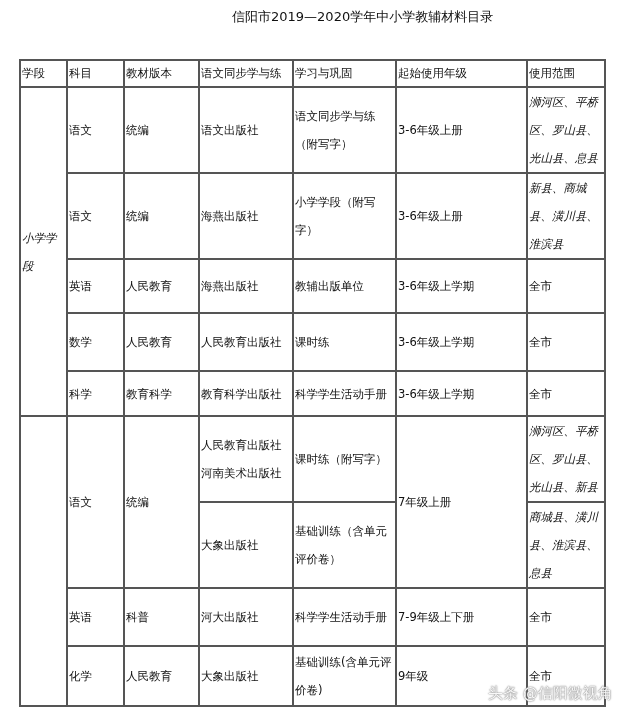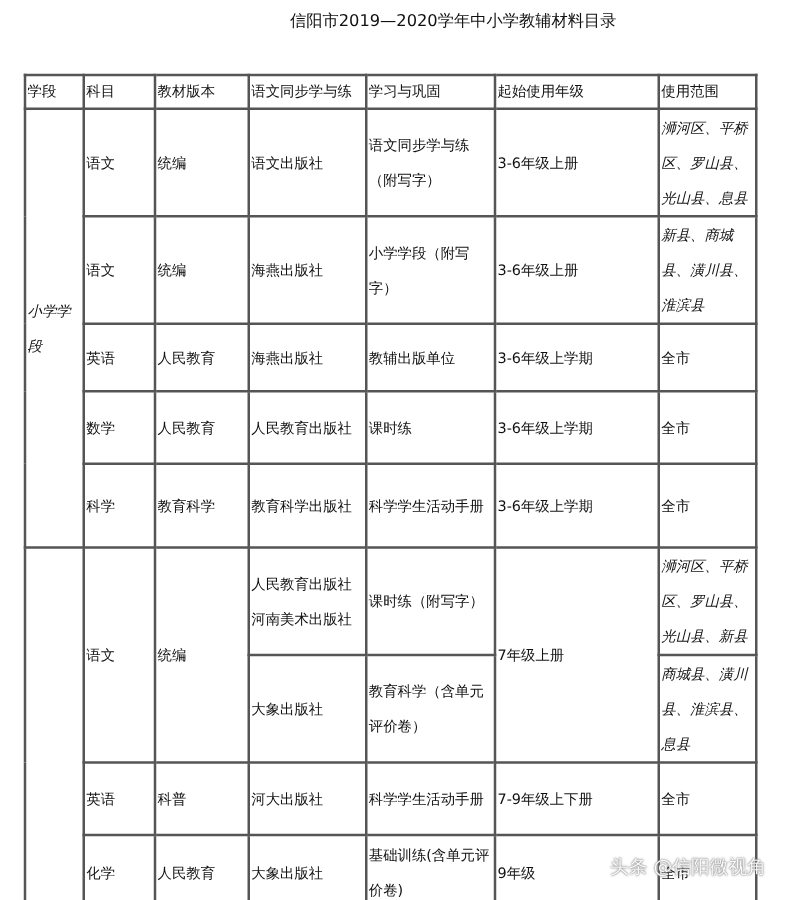--- a/index.html
+++ b/index.html
@@ -88,21 +88,21 @@
     <td>全市</td>
   </tr>
   <tr style="height:58px">
     <td>数学</td>
     <td>人民教育</td>
     <td>人民教育出版社</td>
     <td>课时练</td>
     <td>3-6年级上学期</td>
     <td>全市</td>
   </tr>
-  <tr style="height:67px">
+  <tr style="height:45px">
     <td>科学</td>
     <td>教育科学</td>
     <td>教育科学出版社</td>
     <td>科学学生活动手册</td>
     <td>3-6年级上学期</td>
     <td>全市</td>
   </tr>
 
   <tr style="height:86px">
     <td rowspan="4"></td>
@@ -111,21 +111,21 @@
     <td class="ml2">
       <div>人民教育出版社</div>
       <div>河南美术出版社</div>
     </td>
     <td>课时练（附写字）</td>
     <td rowspan="2">7年级上册</td>
     <td class="ml">浉河区、平桥区、罗山县、光山县、新县</td>
   </tr>
   <tr style="height:86px">
     <td>大象出版社</td>
-    <td class="ml2">教育科学（含单元评价卷）</td>
+    <td class="ml2">基础训练（含单元评价卷）</td>
     <td class="ml">商城县、潢川县、淮滨县、息县</td>
   </tr>
   <tr style="height:58px">
     <td>英语</td>
     <td>科普</td>
     <td>河大出版社</td>
     <td class="ml2">科学学生活动手册</td>
     <td>7-9年级上下册</td>
     <td>全市</td>
   </tr>

